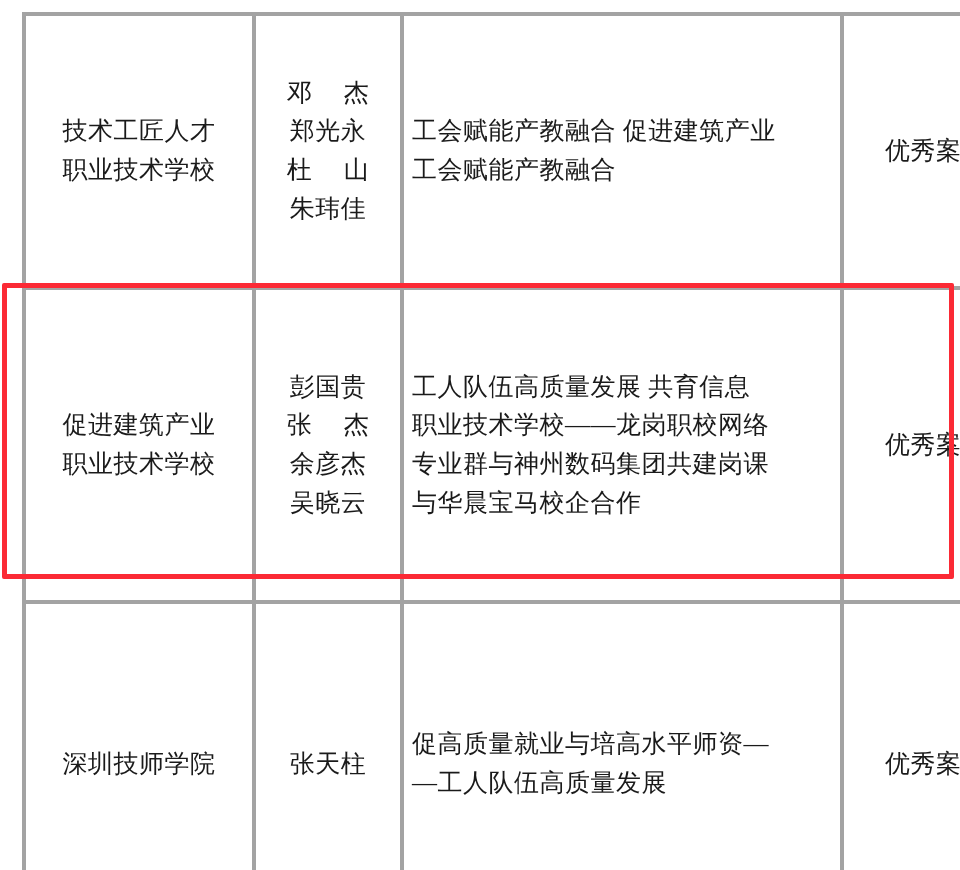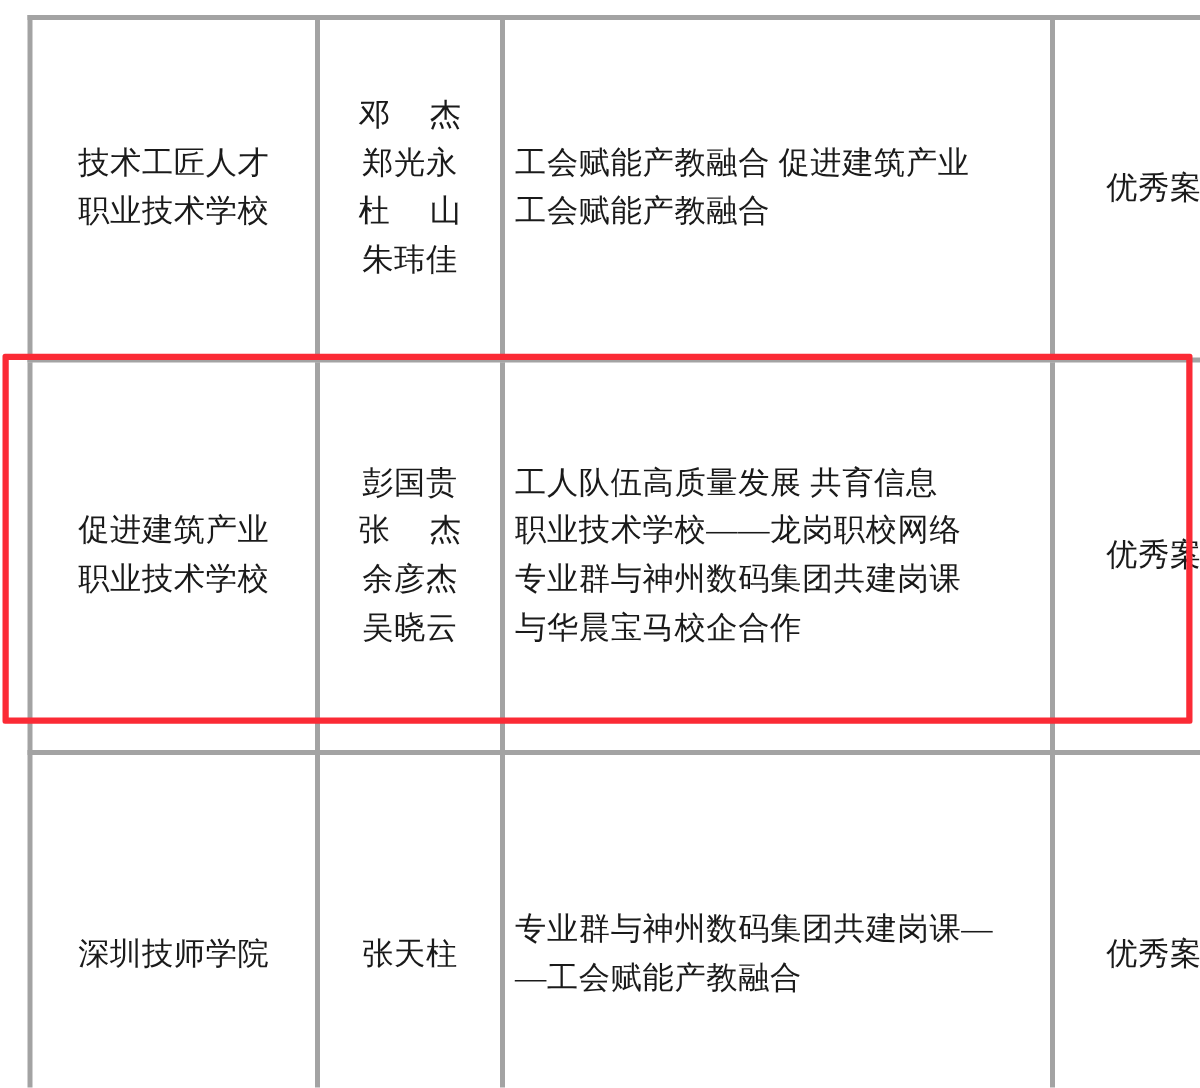--- a/index.html
+++ b/index.html
@@ -113,22 +113,22 @@
       </tr>
 
       <tr class="row-low">
         <td class="col-school">
           <span class="school-line">深圳技师学院</span>
         </td>
         <td class="col-people">
           <span class="person-line">张天柱</span>
         </td>
         <td class="col-title">
-          <span class="title-text">专业群与神州数码集团共建岗课—</span>
-          <span class="title-text">—工会赋能产教融合</span>
+          <span class="title-text">促高质量就业与培高水平师资—</span>
+          <span class="title-text">—工人队伍高质量发展</span>
         </td>
         <td class="col-result">优秀案例</td>
       </tr>
     </tbody>
   </table>
 
   <div class="highlight-box" style="left: 2px; top: 283px; width: 952px; height: 296px; border-color: rgb(251, 42, 53);"></div>
 </div>
 
 </body></html>

